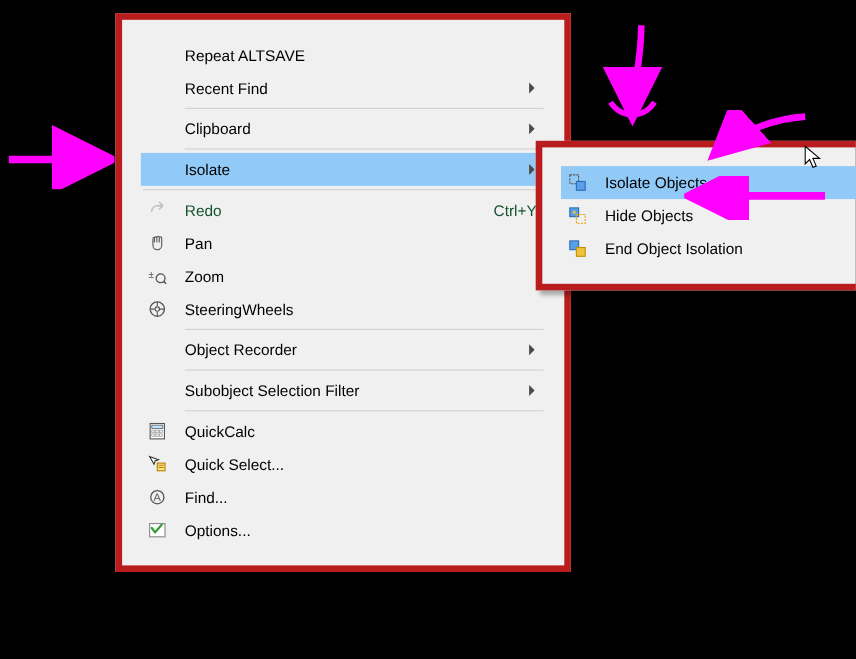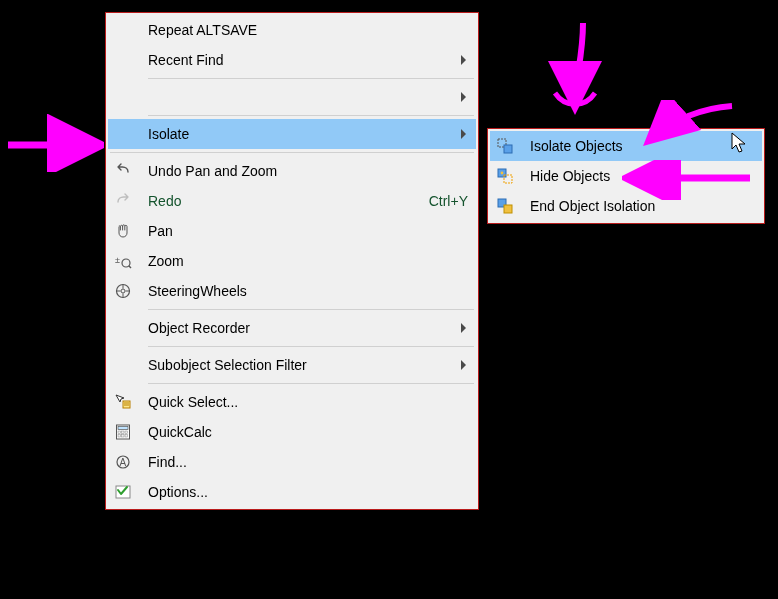--- a/index.html
+++ b/index.html
@@ -1,19 +1,19 @@
 <!DOCTYPE html>
 <html><head>
 <meta charset="utf-8">
 <style>
   html,body{margin:0;padding:0;width:778px;height:599px;background:#000;
     font-family:"Segoe UI",Tahoma,Arial,sans-serif;font-size:14px;
     color:#000;overflow:hidden;position:relative}
-  .menu{position:absolute;background:#f0f0f0;border:1px solid #b91c1c;
-    box-shadow:4px 4px 4px rgba(0,0,0,.3);padding:2px}
+  .menu{position:absolute;background:#f0f0f0;border:6px solid #b91c1c;
+    box-shadow:4px 4px 4px rgba(0,0,0,.3);padding:17px}
   .menu-main{left:105px;top:12px;width:368px}
   .menu-sub{left:487px;top:128px;width:272px}
   .row{display:flex;align-items:center;height:30px;position:relative;
     padding-left:40px;padding-right:8px;cursor:default}
   .row.hl{background:#91c9f7}
   .sep{height:1px;background:#d0d0d0;margin:3px 2px 3px 40px}
   .sepfull{height:1px;background:#d0d0d0;margin:3px 2px}
   .ico{position:absolute;left:6px;top:50%;transform:translateY(-50%);
     width:18px;height:18px}
   .label{flex:1;white-space:nowrap}
@@ -33,36 +33,29 @@
 <div class="menu menu-main">
   <div class="row">
     <span class="label">Repeat ALTSAVE</span>
   </div>
   <div class="row">
     <span class="label">Recent Find</span>
     <span class="arrow"></span>
   </div>
   <div class="sep"></div>
   <div class="row">
+    <span class="label">Clipboard</span>
     <span class="arrow"></span>
   </div>
   <div class="sep"></div>
   <div class="row hl">
     <span class="label">Isolate</span>
     <span class="arrow"></span>
   </div>
   <div class="sepfull"></div>
-  <div class="row">
-    <span class="ico">
-      <svg width="18" height="18" viewBox="0 0 18 18">
-          <path d="M14 10c0-3-2.5-5-5.5-5H4m0 0l3-3M4 5l3 3" stroke="#555" stroke-width="1.4" fill="none" stroke-linecap="round" stroke-linejoin="round"></path>
-        </svg>
-    </span>
-    <span class="label">Undo Pan and Zoom</span>
-  </div>
   <div class="row dis">
     <span class="ico">
       <svg width="18" height="18" viewBox="0 0 18 18">
           <path d="M4 10c0-3 2.5-5 5.5-5H14m0 0l-3-3M14 5l-3 3" stroke="#bdbdbd" stroke-width="1.4" fill="none" stroke-linecap="round" stroke-linejoin="round"></path>
         </svg>
     </span>
     <span class="label">Redo</span>
     <span class="shortcut">Ctrl+Y</span>
   </div>
   <div class="row">
@@ -97,49 +90,49 @@
   <div class="row">
     <span class="label">Object Recorder</span>
     <span class="arrow"></span>
   </div>
   <div class="sep"></div>
   <div class="row">
     <span class="label">Subobject Selection Filter</span>
     <span class="arrow"></span>
   </div>
   <div class="sep"></div>
-  <div class="row">
-    <span class="ico">
-      <svg width="18" height="18" viewBox="0 0 18 18">
-          <path d="M2 2l4 7 1-3 3-1z" fill="#fff" stroke="#333" stroke-width="1"></path>
-          <rect x="9" y="8" width="7" height="7" fill="#fde68a" stroke="#b77f00" stroke-width="1"></rect>
-          <line x1="10" y1="10" x2="15" y2="10" stroke="#b77f00"></line>
-          <line x1="10" y1="12" x2="15" y2="12" stroke="#b77f00"></line>
-        </svg>
-    </span>
-    <span class="label">Quick Select...</span>
-  </div>
   <div class="row">
     <span class="ico">
       <svg width="18" height="18" viewBox="0 0 18 18">
           <rect x="2.5" y="2" width="13" height="14" fill="#fff" stroke="#555" stroke-width="1"></rect>
           <rect x="4" y="3.5" width="10" height="3" fill="#bfe3ff" stroke="#555" stroke-width=".7"></rect>
           <rect x="4" y="8" width="2.5" height="2.5" fill="#eee" stroke="#888" stroke-width=".5"></rect>
           <rect x="7.5" y="8" width="2.5" height="2.5" fill="#eee" stroke="#888" stroke-width=".5"></rect>
           <rect x="11" y="8" width="2.5" height="2.5" fill="#eee" stroke="#888" stroke-width=".5"></rect>
           <rect x="4" y="11.5" width="2.5" height="2.5" fill="#eee" stroke="#888" stroke-width=".5"></rect>
           <rect x="7.5" y="11.5" width="2.5" height="2.5" fill="#eee" stroke="#888" stroke-width=".5"></rect>
           <rect x="11" y="11.5" width="2.5" height="2.5" fill="#eee" stroke="#888" stroke-width=".5"></rect>
         </svg>
     </span>
     <span class="label">QuickCalc</span>
   </div>
   <div class="row">
     <span class="ico">
       <svg width="18" height="18" viewBox="0 0 18 18">
+          <path d="M2 2l4 7 1-3 3-1z" fill="#fff" stroke="#333" stroke-width="1"></path>
+          <rect x="9" y="8" width="7" height="7" fill="#fde68a" stroke="#b77f00" stroke-width="1"></rect>
+          <line x1="10" y1="10" x2="15" y2="10" stroke="#b77f00"></line>
+          <line x1="10" y1="12" x2="15" y2="12" stroke="#b77f00"></line>
+        </svg>
+    </span>
+    <span class="label">Quick Select...</span>
+  </div>
+  <div class="row">
+    <span class="ico">
+      <svg width="18" height="18" viewBox="0 0 18 18">
           <circle cx="9" cy="9" r="6" stroke="#555" stroke-width="1.2" fill="none"></circle>
           <text x="5.5" y="12.5" font-size="10" fill="#555" font-family="Arial">A</text>
         </svg>
     </span>
     <span class="label">Find...</span>
   </div>
   <div class="row">
     <span class="ico">
       <svg width="18" height="18" viewBox="0 0 18 18">
           <rect x="2" y="3" width="14" height="12" fill="#fff" stroke="#888" stroke-width="1"></rect>

